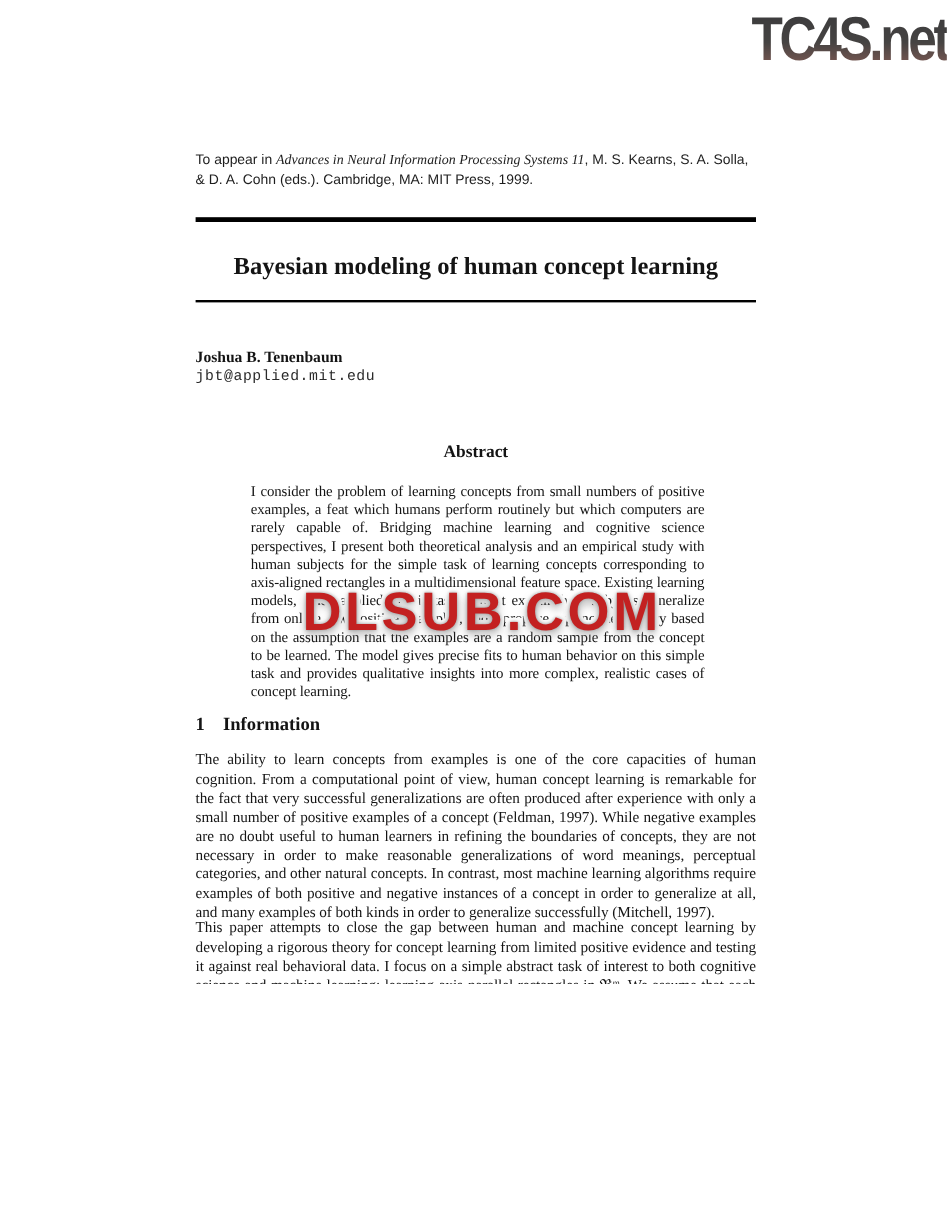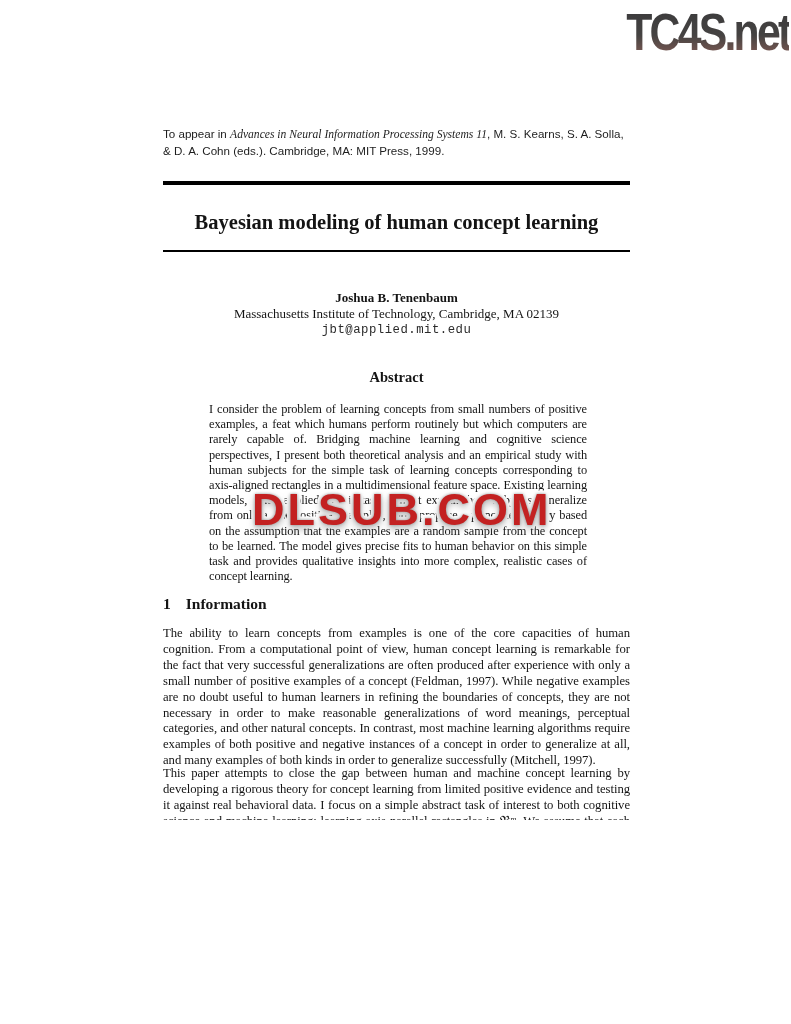--- a/index.html
+++ b/index.html
@@ -53,21 +53,21 @@
   }
   .note-italic { font-family:"Liberation Serif", serif; font-style:italic; }
   .rule-thick { top:181px; height:4px; background:#000; }
   .rule-thin  { top:250px; height:2px; background:#000; }
   .title {
     top:207px; text-align:center;
     font-size:20.5px; font-weight:700; line-height:30px;
     font-family:"Liberation Serif", serif;
   }
   .author {
-    top:290px; text-align:center;
+    top:290px; text-align:left;
     font-size:13px; line-height:15.8px;
   }
   .author-name { font-weight:700; }
   .author-email {
     font-family:"Liberation Mono", monospace;
     font-size:12.3px; letter-spacing:0.5px; color:#2a2a2a; margin-top:1px;
   }
   .abs-head {
     top:369px; text-align:center;
     font-weight:700; font-size:14.5px;
@@ -99,21 +99,20 @@
   </div>
 
   <div class="col rule-thick"></div>
 
   <h1 class="col title">Bayesian modeling of human concept learning</h1>
 
   <div class="col rule-thin"></div>
 
   <div class="col author">
     <div class="author-name">Joshua B. Tenenbaum</div>
-    <div>Massachusetts Institute of Technology, Cambridge, MA 02139</div>
     <div class="author-email">jbt@applied.mit.edu</div>
   </div>
 
   <div class="col abs-head">Abstract</div>
 
   <div class="abs-body">I consider the problem of learning concepts from small numbers of positive examples, a feat which humans perform routinely but which computers are rarely capable of.  Bridging machine learning and cognitive science perspectives, I present both theoretical analysis and an empirical study with human subjects for the simple task of learning concepts corresponding to axis-aligned rectangles in a multidimensional feature space.  Existing learning models, when applied to this task, cannot explain how subjects generalize from only a few positive examples, and I propose a principled theory based on the assumption that the examples are a random sample from the concept to be learned.  The model gives precise fits to human behavior on this simple task and provides qualitative insights into more complex, realistic cases of concept learning.</div>
 
   <div class="wm-mid">DLSUB.COM</div>
 
   <div class="col sec-head">

